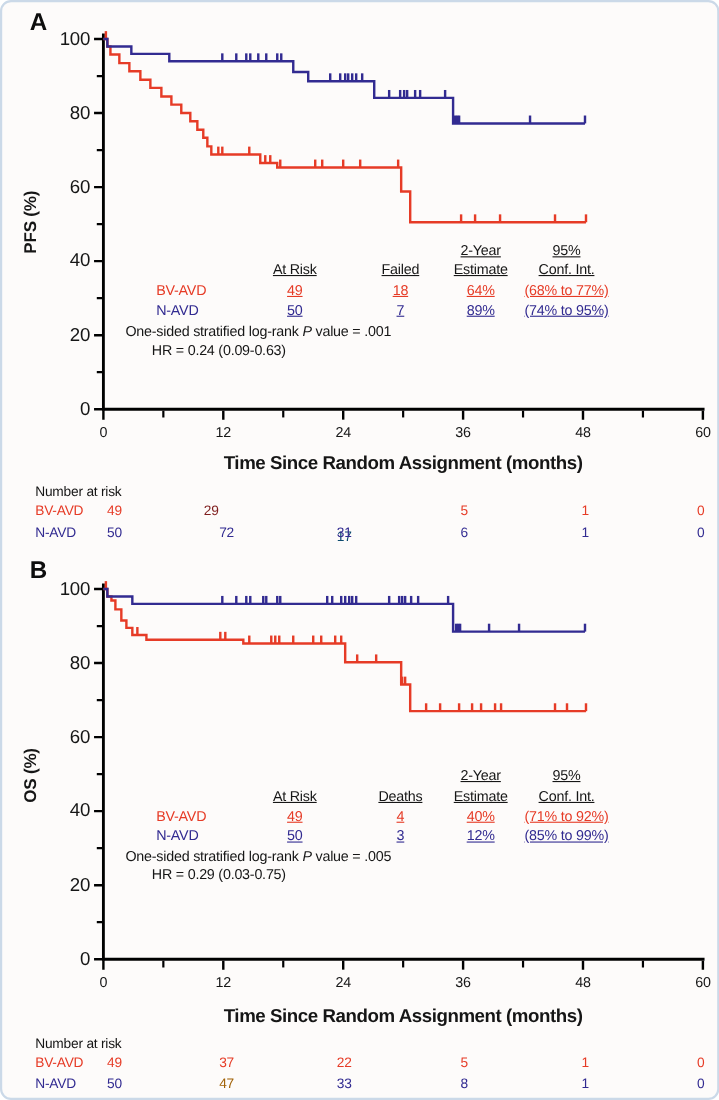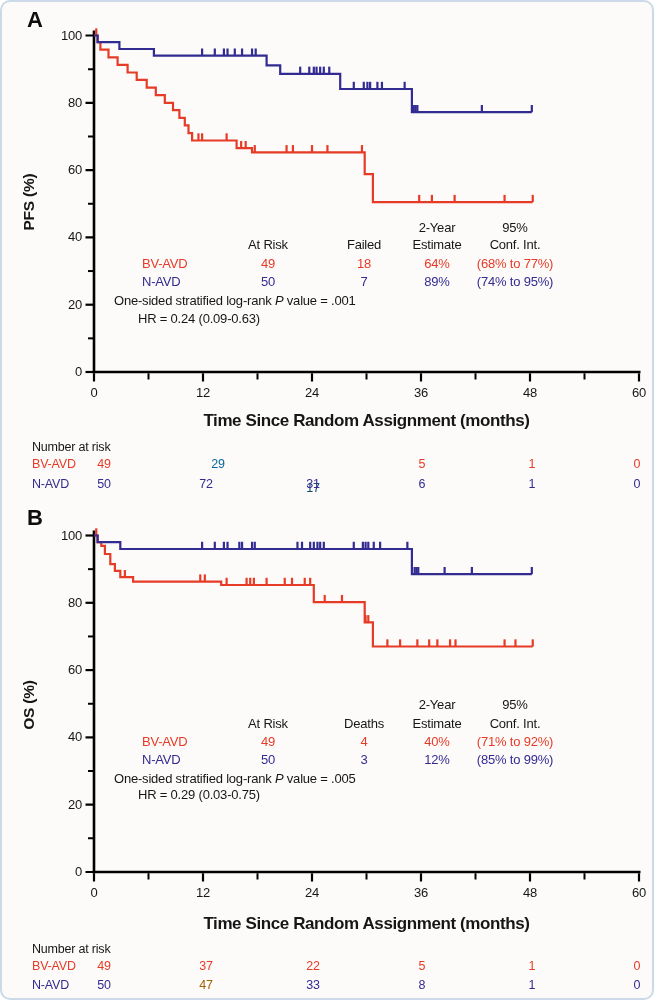--- a/index.html
+++ b/index.html
@@ -6,24 +6,24 @@
   .figure{
     position:relative;width:654px;height:1000px;box-sizing:border-box;
     background:#fdfbfa;border:2px solid #cbd9e8;border-radius:10px;overflow:hidden;
     font-family:"Liberation Sans",sans-serif;color:#161616;letter-spacing:-0.2px;
   }
   svg{position:absolute;left:0;top:0;}
   .panel-letter{position:absolute;font-size:22px;font-weight:bold;color:#0d0d0d;}
   .y-label{position:absolute;width:140px;text-align:center;font-size:15.5px;font-weight:bold;
     transform:rotate(-90deg);white-space:nowrap;}
   .x-title{position:absolute;text-align:center;font-size:17px;font-weight:bold;letter-spacing:-0.4px;white-space:nowrap;}
-  .tick-y{position:absolute;width:34px;text-align:right;font-size:13px;line-height:16px;}
+  .tick-y{position:absolute;width:34px;text-align:right;font-size:17px;line-height:16px;}
   .tick-x{position:absolute;width:36px;text-align:center;font-size:13px;line-height:16px;}
   .inset-cell{position:absolute;font-size:13px;line-height:16px;white-space:nowrap;}
-  .inset-center{width:130px;text-align:center;}
+  .inset-center{width:130px;text-align:center;text-decoration:underline;}
   .inset-note{position:absolute;font-size:13px;line-height:16px;text-align:left;white-space:nowrap;width:360px;}
   .it{font-style:italic;}
   .risk-title{position:absolute;left:30px;font-size:12.5px;line-height:16px;}
   .risk-label{position:absolute;left:30px;font-size:12.5px;line-height:16px;}
   .risk-val{position:absolute;width:56px;text-align:center;font-size:12.5px;line-height:16px;}
 </style>
 </head>
 <body>
 
 <div class="figure">
@@ -222,21 +222,21 @@
       <div class="inset-cell inset-center" style="left: 297px; top: 254px; color: rgb(230, 59, 38);">18</div>
       <div class="inset-cell inset-center" style="left: 370px; top: 254px; color: rgb(230, 59, 38);">64%</div>
       <div class="inset-cell inset-center" style="left: 448px; top: 254px; color: rgb(230, 59, 38);">(68% to 77%)</div>
       <div class="inset-cell" style="left: 140px; top: 272px; color: rgb(50, 43, 145);">N-AVD</div>
       <div class="inset-cell inset-center" style="left: 201px; top: 272px; color: rgb(50, 43, 145);">50</div>
       <div class="inset-cell inset-center" style="left: 297px; top: 272px; color: rgb(50, 43, 145);">7</div>
       <div class="inset-cell inset-center" style="left: 370px; top: 272px; color: rgb(50, 43, 145);">89%</div>
       <div class="inset-cell inset-center" style="left: 448px; top: 272px; color: rgb(50, 43, 145);">(74% to 95%)</div>
       <div class="risk-label" style="top: 454px; color: rgb(230, 59, 38);">BV-AVD</div>
       <div class="risk-val" style="left: 74px; top: 454px; color: rgb(230, 59, 38);">49</div>
-      <div class="risk-val" style="left: 188px; top: 454px; color: #0369a1;">29</div>
+      <div class="risk-val" style="left: 162px; top: 454px; color: #7f1d1d;">29</div>
       <div class="risk-val" style="left: 283px; top: 478px; color: #0c4a6e;">17</div>
       <div class="risk-val" style="left: 392px; top: 454px; color: rgb(230, 59, 38);">5</div>
       <div class="risk-val" style="left: 502px; top: 454px; color: rgb(230, 59, 38);">1</div>
       <div class="risk-val" style="left: 607px; top: 454px; color: rgb(230, 59, 38);">0</div>
       <div class="risk-label" style="top: 474px; color: rgb(50, 43, 145);">N-AVD</div>
       <div class="risk-val" style="left: 74px; top: 474px; color: rgb(50, 43, 145);">50</div>
       <div class="risk-val" style="left: 176px; top: 474px; color: rgb(50, 43, 145);">72</div>
       <div class="risk-val" style="left: 283px; top: 474px; color: rgb(50, 43, 145);">31</div>
       <div class="risk-val" style="left: 392px; top: 474px; color: rgb(50, 43, 145);">6</div>
       <div class="risk-val" style="left: 502px; top: 474px; color: rgb(50, 43, 145);">1</div>

